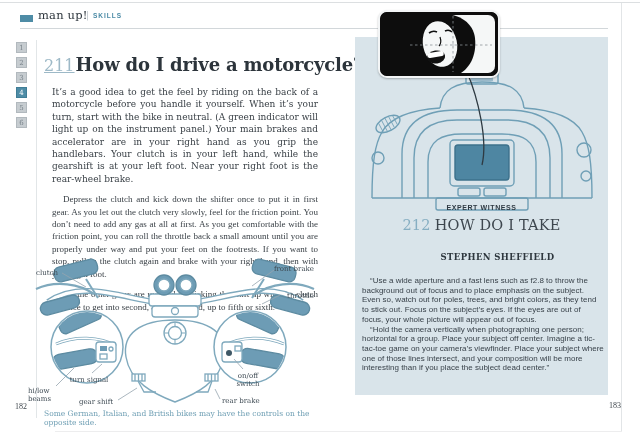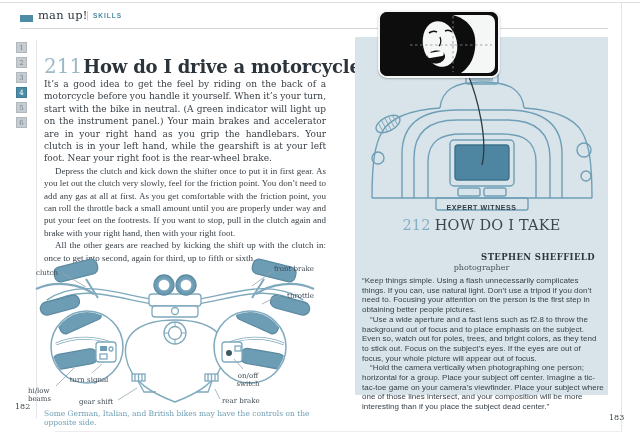--- a/index.html
+++ b/index.html
@@ -17,40 +17,40 @@
   .brand-sep{left:86px;top:10px;font-size:9px;color:#b6bfc5;}
   .brand-section{left:93px;top:12px;font-family:"Liberation Sans",sans-serif;font-weight:bold;
                  font-size:6.5px;letter-spacing:1px;color:#4a8aa5;}
   
   .rail-line{left:36px;top:40px;width:1px;height:378px;background:#e2e6e8;}
   .rail-num{left:16px;width:11px;height:11px;background:#c6ccd0;border:1px solid #b2b9be;
             color:#79838b;font-size:7px;line-height:11px;text-align:center;box-sizing:border-box;}
   .rail-num.active{background:#4e8ca6;border-color:#3f7d96;color:#ffffff;}
   
   .lp-title{left:44px;top:54px;width:290px;white-space:nowrap;}
-  .lp-num{font-size:20px;color:#9db9c7;margin-right:1px;}
+  .lp-num{font-size:16px;color:#9db9c7;margin-right:1px;text-decoration:underline;}
   .lp-head{font-size:18px;font-weight:bold;color:#2c343b;letter-spacing:-.2px;}
   .lp-body{left:44px;top:78px;width:282px;font-size:9px;line-height:12.4px;color:#3a4147;
            text-align:justify;}
-  .lp-body p{margin:0;}
+  .lp-body p{margin:8px;}
   .lp-body p.ind{text-indent:11px;font-family:Liberation Serif, serif;}
   .footnote{left:44px;top:409px;width:284px;font-size:7.5px;color:#6f9fb4;}
-  .pagenum{font-size:8px;color:#3f474d;}
+  .pagenum{font-size:8px;color:#3f474d;font-family:Liberation Serif, serif;}
   .pn-left{left:15px;top:402px;}
-  .pn-right{left:609px;top:401px;margin-top:12px;}
+  .pn-right{left:609px;top:401px;}
   
   .panel{left:355px;top:37px;width:253px;height:358px;background:#d9e4ea;}
   .photo{left:378px;top:10px;width:118px;height:64px;border-radius:9px;background:#0d0d0d;
          border:2px solid #f3f5f6;box-shadow:0 1px 2px rgba(0,0,0,.25);}
   .kicker{left:355px;top:204px;width:253px;text-align:center;font-family:"Liberation Sans",sans-serif;
           font-weight:bold;font-size:7px;letter-spacing:.6px;color:#2f3a43;}
   .rp-title{left:352px;top:217px;width:259px;text-align:center;font-size:14.5px;line-height:16px;
             color:#3d464e;letter-spacing:.2px;}
   .rp-num{color:#86aec2;margin-right:4px;}
-  .rp-name{left:342px;top:252px;width:253px;text-align:right;font-size:8.5px;font-weight:bold;
+  .rp-name{left:371px;top:252px;width:253px;text-align:center;font-size:8.5px;font-weight:bold;
            color:#2e373e;letter-spacing:.4px;}
   .rp-role{left:355px;top:263px;width:253px;text-align:center;font-size:8px;color:#4a545c;}
   .rp-quote{left:362px;top:276px;width:242px;font-family:"Liberation Sans",sans-serif;
             font-size:8px;line-height:9.7px;color:#39424a;}
   .rp-quote p{margin:0;}
   .rp-quote p.ind{text-indent:8px;}
   svg text{font-family:"DejaVu Serif",serif;}
 </style>
 </head>
 <body>
@@ -260,21 +260,19 @@
       </g>
       <path d="M70 33 H76 M73 30 V36" stroke="#c9ced2" stroke-width=".9"></path>
     </svg>
   </div>
 
   <div class="abs kicker">EXPERT WITNESS</div>
   <div class="abs rp-title">
     <span class="rp-num">212</span><span>HOW DO I TAKE</span><br>
   </div>
   <div class="abs rp-name">STEPHEN SHEFFIELD</div>
-  <div class="abs rp-role">photographer</div>
   <div class="abs rp-quote">
-    <p>“Keep things simple. Using a flash unnecessarily complicates things. If you can, use natural light. Don’t use a tripod if you don’t need to. Focusing your attention on the person is the first step in obtaining better people pictures.</p>
     <p class="ind">“Use a wide aperture and a fast lens such as f2.8 to throw the background out of focus and to place emphasis on the subject. Even so, watch out for poles, trees, and bright colors, as they tend to stick out. Focus on the subject’s eyes. If the eyes are out of focus, your whole picture will appear out of focus.</p>
     <p class="ind">“Hold the camera vertically when photographing one person; horizontal for a group. Place your subject off center. Imagine a tic-tac-toe game on your camera’s viewfinder. Place your subject where one of those lines intersect, and your composition will be more interesting than if you place the subject dead center.”</p>
   </div>
   <div class="abs pagenum pn-right">183</div>
 
 </div>
 
 </body></html>

